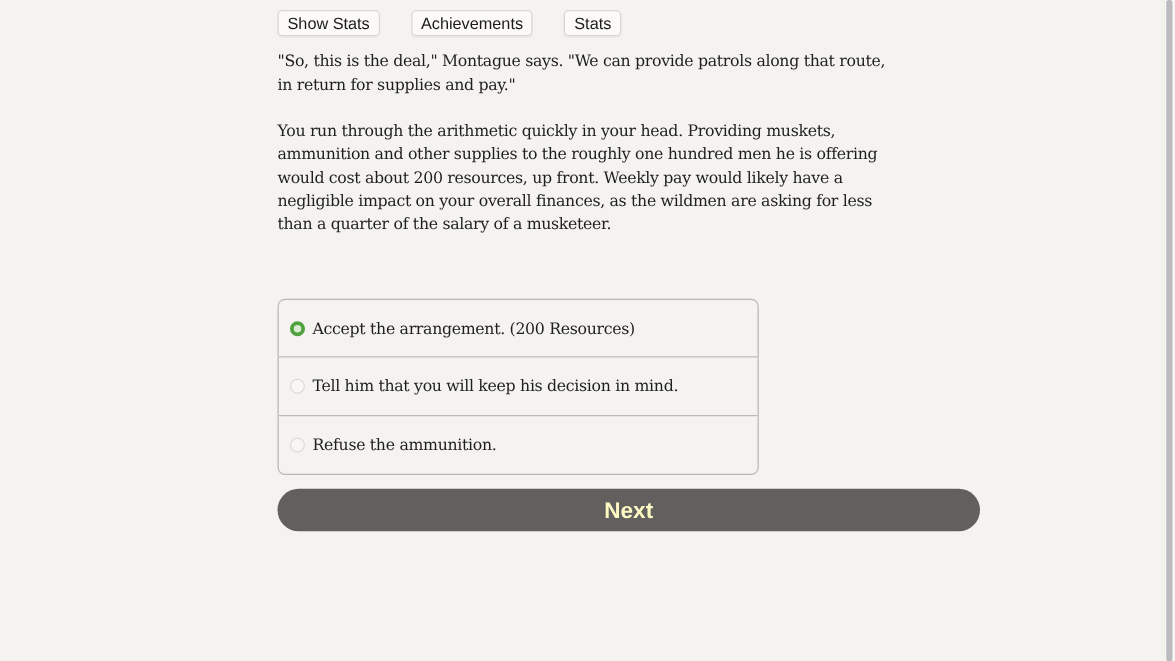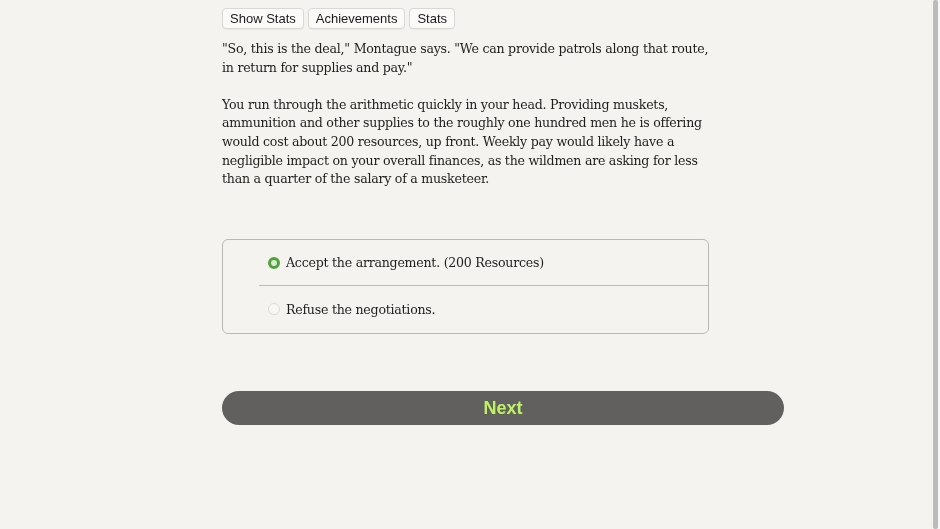--- a/index.html
+++ b/index.html
@@ -6,42 +6,42 @@
     html, body {
       width: 940px; height: 529px; overflow: hidden;
       background: #f4f3ef;
     }
     body { position: relative; }
     .page {
       position: absolute; left: 222px; top: 0; width: 487px;
     }
     .topbar {
       position: absolute; top: 8px; left: 0;
-      display: flex; gap: 4px;
+      display: flex; gap: 25px;
     }
     .top-btn {
       height: 21px; padding: 0 7px;
       font-family: "Liberation Sans", sans-serif; font-size: 13px;
       color: #1b1b1b; background: #fbfaf8;
       border: 1px solid #d9d8d4; border-radius: 4px;
       display: flex; align-items: center; justify-content: center;
       box-shadow: 0 1px 1px rgba(0,0,0,0.04);
       cursor: pointer;
     }
     .story {
       position: absolute; top: 40px; left: 0; width: 490px;
       font-family: "DejaVu Serif", "Liberation Serif", serif;
       font-size: 12.6px; line-height: 18.6px; color: #1e1e1e;
       letter-spacing: -0.25px;
     }
     .story p { margin-bottom: 18.6px; }
     .choices {
-      position: absolute; top: 239px; left: 0; width: 487px;
+      position: absolute; top: 239px; left: 0; width: 385px;
       border: 1px solid #b9b8b4; border-radius: 6px;
-      background: #f4f3ef; overflow: hidden; padding-left: 36px;
+      background: #f4f3ef; overflow: hidden;
     }
     .choice {
       height: 46.3px; display: flex; align-items: center;
       padding-left: 9px; border-bottom: 1px solid #bcbbb7;
       cursor: pointer;
     }
     .choice:last-child { border-bottom: none; }
     .radio {
       width: 12px; height: 12px; border-radius: 50%;
       border: 1px solid #dcdbd7; background: #f8f7f4;
@@ -50,21 +50,21 @@
     .radio.checked {
       border: 3px solid #4ea13c; background: #d9ecd3;
     }
     .choice-label {
       font-family: "DejaVu Serif", "Liberation Serif", serif;
       font-size: 12.6px; color: #1e1e1e; letter-spacing: -0.25px;
     }
     .next-btn {
       position: absolute; top: 391px; left: 0; width: 562px; height: 34px;
       background: #61605e; border-radius: 17px;
-      color: #bef264; font-family: "Liberation Sans", sans-serif;
+      color: #fef9c3; font-family: "Liberation Sans", sans-serif;
       font-size: 18px; font-weight: bold;
       display: flex; align-items: center; justify-content: center;
       cursor: pointer;
     }
     .scrollbar {
       position: absolute; top: 0; left: 931px; width: 9px; height: 529px;
       background: #f7f7f6; border-left: 1px solid #eef0e8;
     }
     .scroll-thumb {
       position: absolute; top: 0; left: 1px; width: 5px; height: 529px;
@@ -86,21 +86,25 @@
     <p>You run through the arithmetic quickly in your head. Providing muskets, ammunition and other supplies to the roughly one hundred men he is offering would cost about 200 resources, up front. Weekly pay would likely have a negligible impact on your overall finances, as the wildmen are asking for less than a quarter of the salary of a musketeer.</p>
   </div>
 
   <div class="choices">
     <div class="choice">
       <span class="radio checked"></span>
       <span class="choice-label">Accept the arrangement. (200 Resources)</span>
     </div>
     <div class="choice">
       <span class="radio"></span>
-      <span class="choice-label">Refuse the negotiations.</span>
+      <span class="choice-label">Tell him that you will keep his decision in mind.</span>
+    </div>
+    <div class="choice">
+      <span class="radio"></span>
+      <span class="choice-label">Refuse the ammunition.</span>
     </div>
   </div>
 
   <div class="next-btn">Next</div>
 </div>
 
 <div class="scrollbar">
   <div class="scroll-thumb"></div>
 </div>
 

